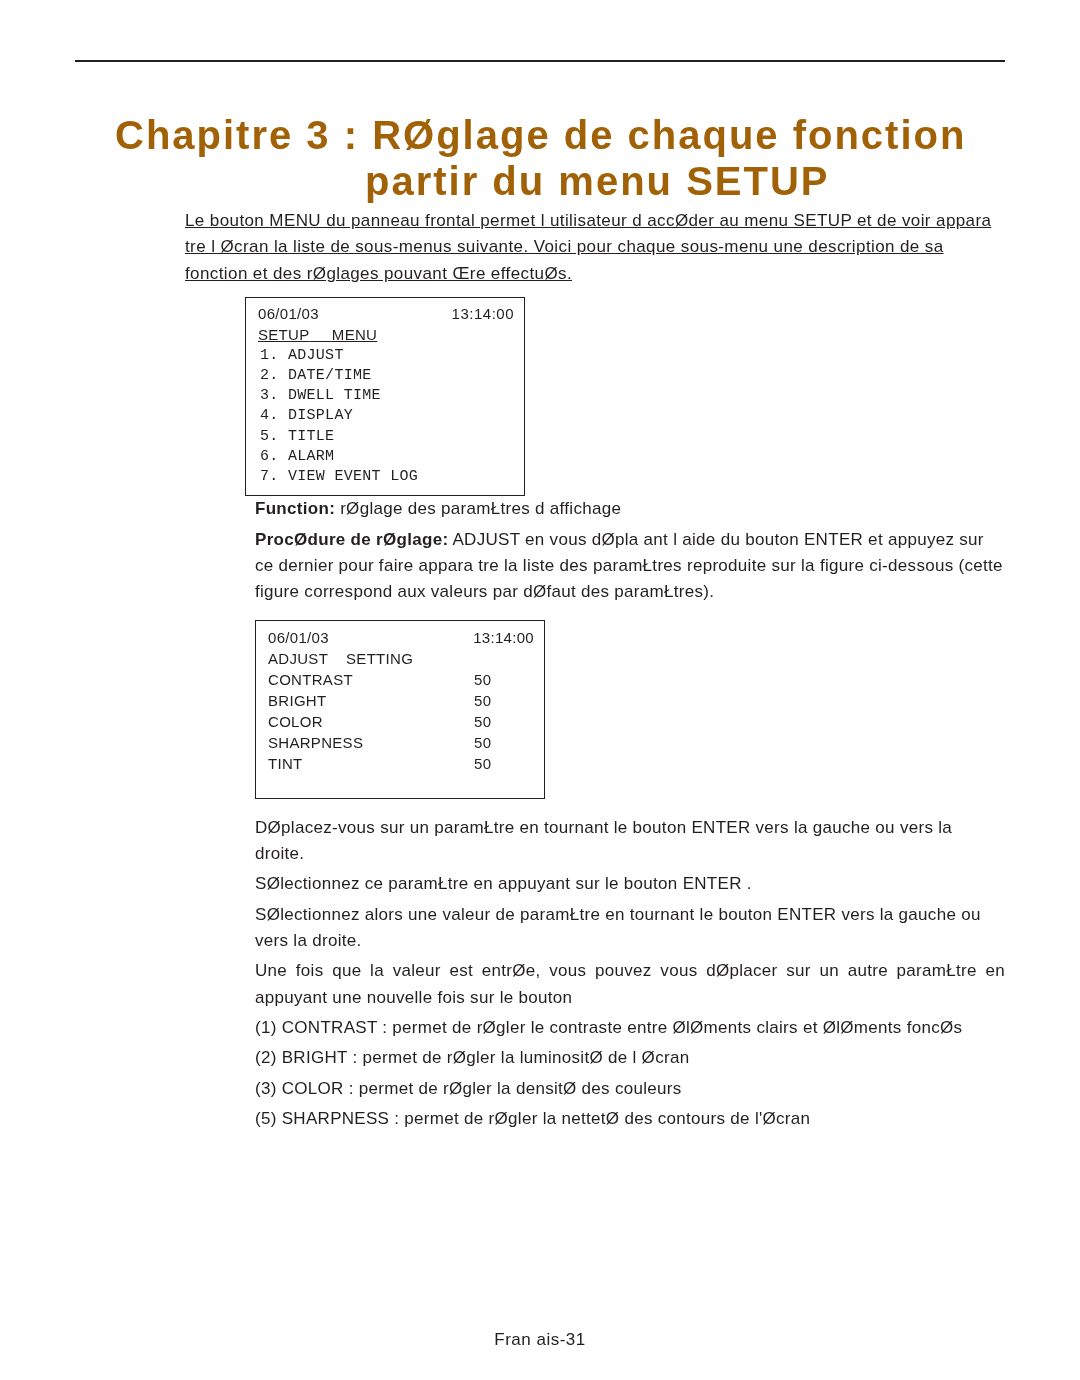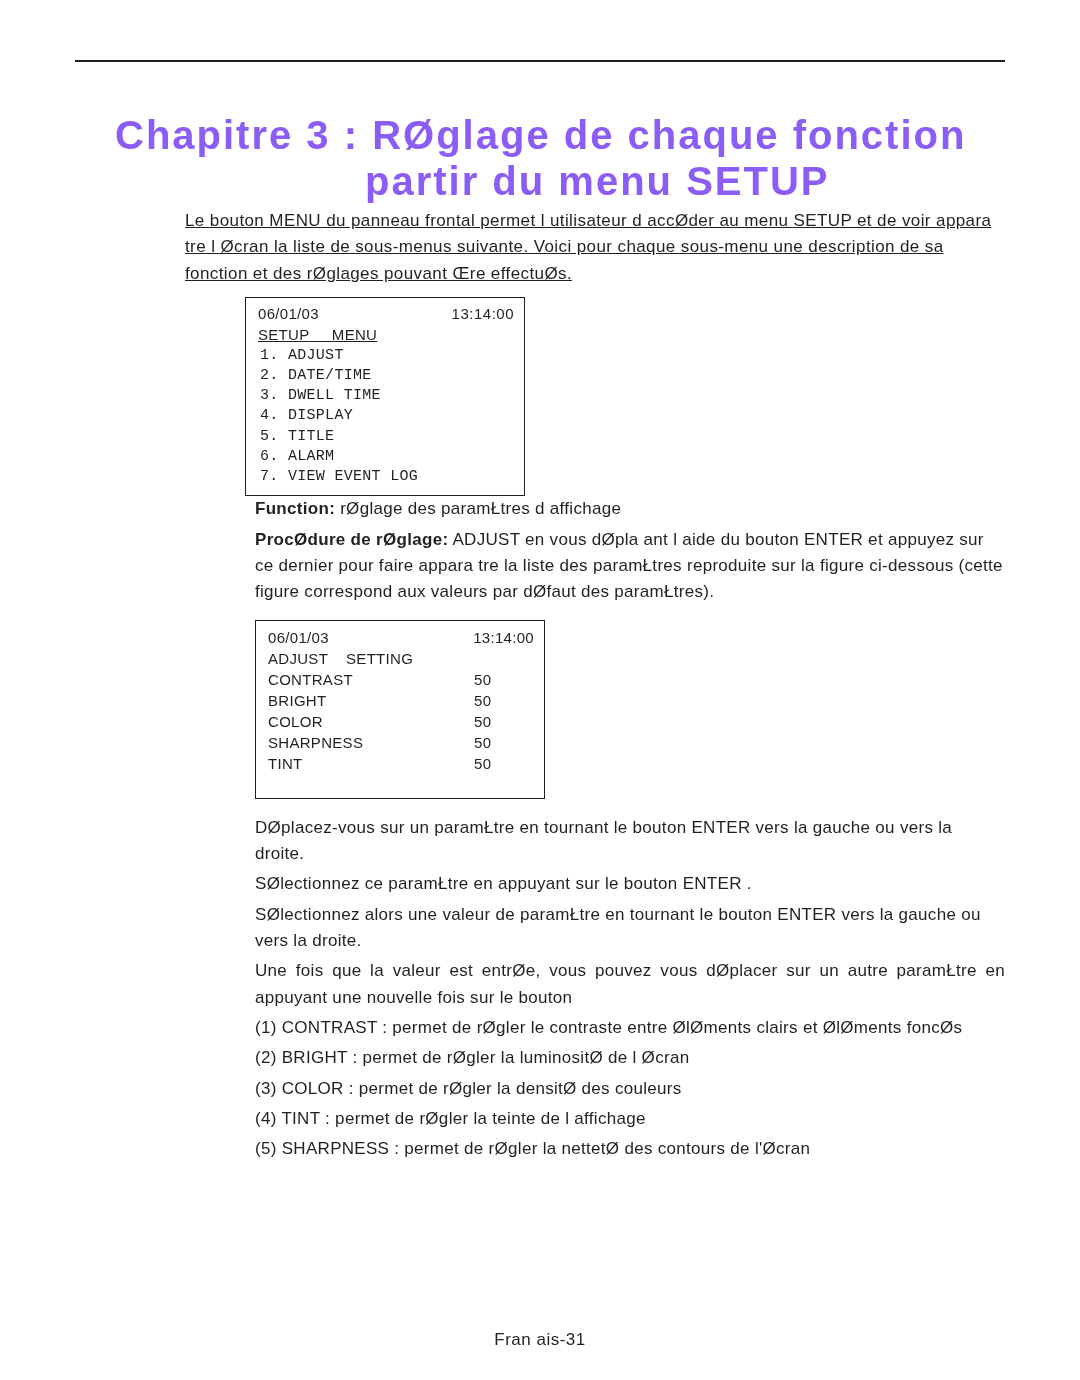--- a/index.html
+++ b/index.html
@@ -15,21 +15,21 @@
   .page {
     padding: 60px 75px 40px 75px;
   }
   .rule-top {
     border-top: 2px solid #231f20;
     margin-bottom: 50px;
   }
   .chapter-title {
     font-size: 40px;
     letter-spacing: 2px;
-    color: #8b5cf6;
+    color: #a16207;
     margin: 0 0 4px 40px;
     line-height: 1.15;
   }
   .chapter-title .line2 {
     display: block;
     margin-left: 250px;
   }
   .intro {
     margin-left: 110px;
     margin-right: 10px;
@@ -169,18 +169,17 @@
         </div>
     </div>
 
     <div class="para">DØplacez-vous sur un paramŁtre en tournant le bouton   ENTER   vers la gauche ou vers la droite.</div>
     <div class="para">SØlectionnez ce paramŁtre en appuyant sur le bouton   ENTER  .</div>
     <div class="para">SØlectionnez alors une valeur de paramŁtre en tournant le bouton   ENTER   vers la gauche ou vers la droite.</div>
     <div class="para just">Une fois que la valeur est entrØe, vous pouvez vous dØplacer sur un autre paramŁtre en appuyant une nouvelle fois sur le bouton</div>
     <div class="para">(1) CONTRAST : permet de rØgler le contraste entre ØlØments clairs et ØlØments foncØs</div>
     <div class="para">(2) BRIGHT : permet de rØgler la luminositØ de l Øcran</div>
     <div class="para">(3) COLOR : permet de rØgler la densitØ des couleurs</div>
-    <div class="para">(4) TINT : permet de rØgler la teinte de l affichage</div>
     <div class="para">(5) SHARPNESS : permet de rØgler la nettetØ des contours de l'Øcran</div>
   </div>
 </div>
 
 <div class="page-num">Fran ais-31</div>
 
 </body></html>

